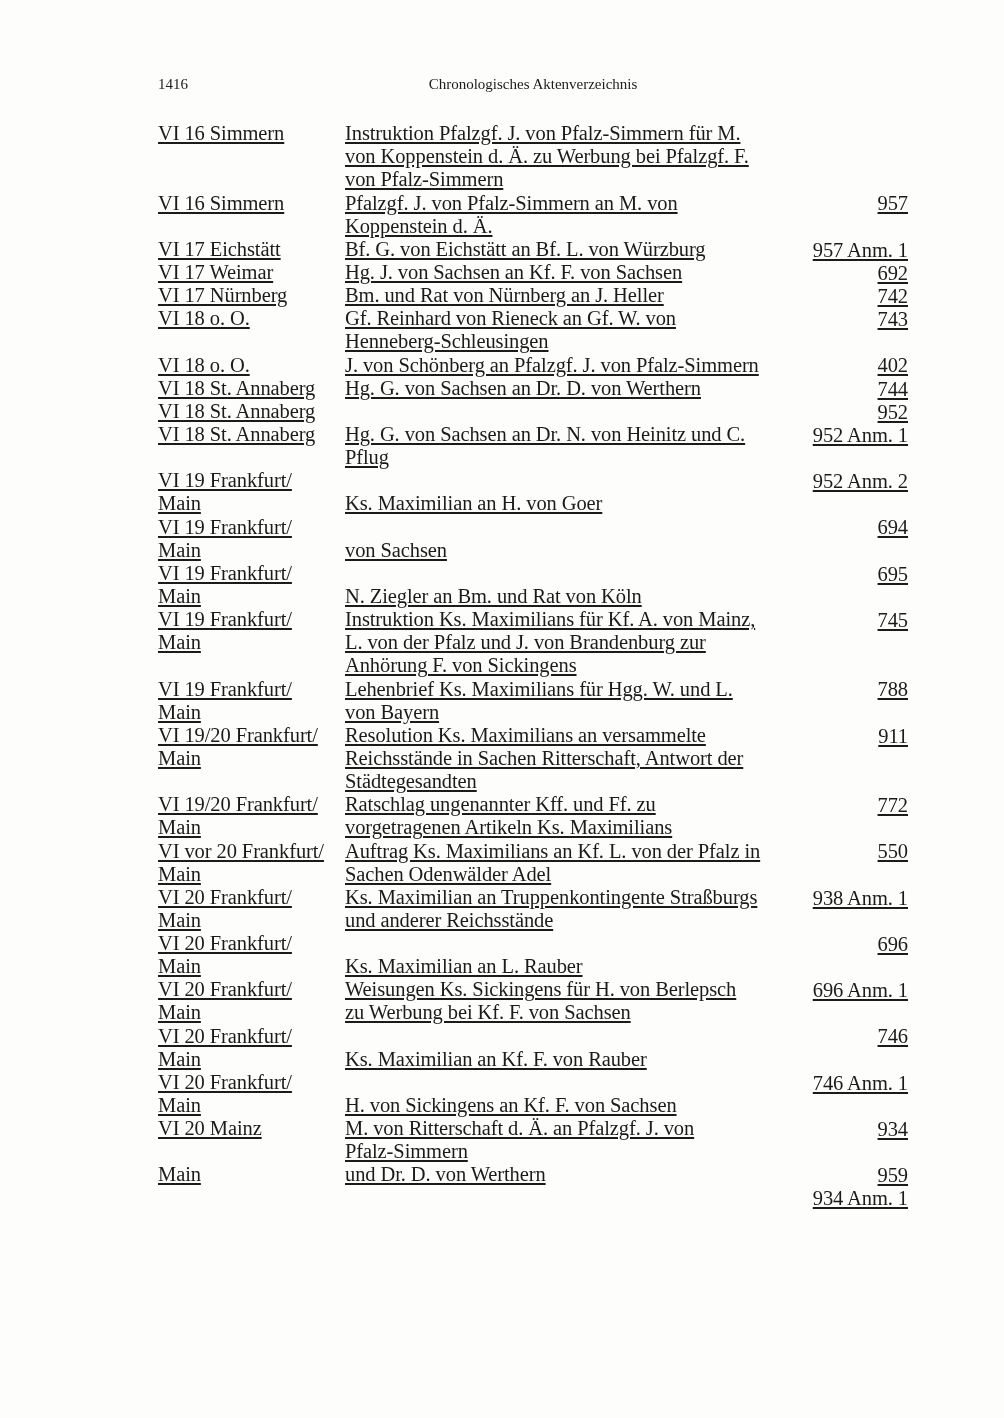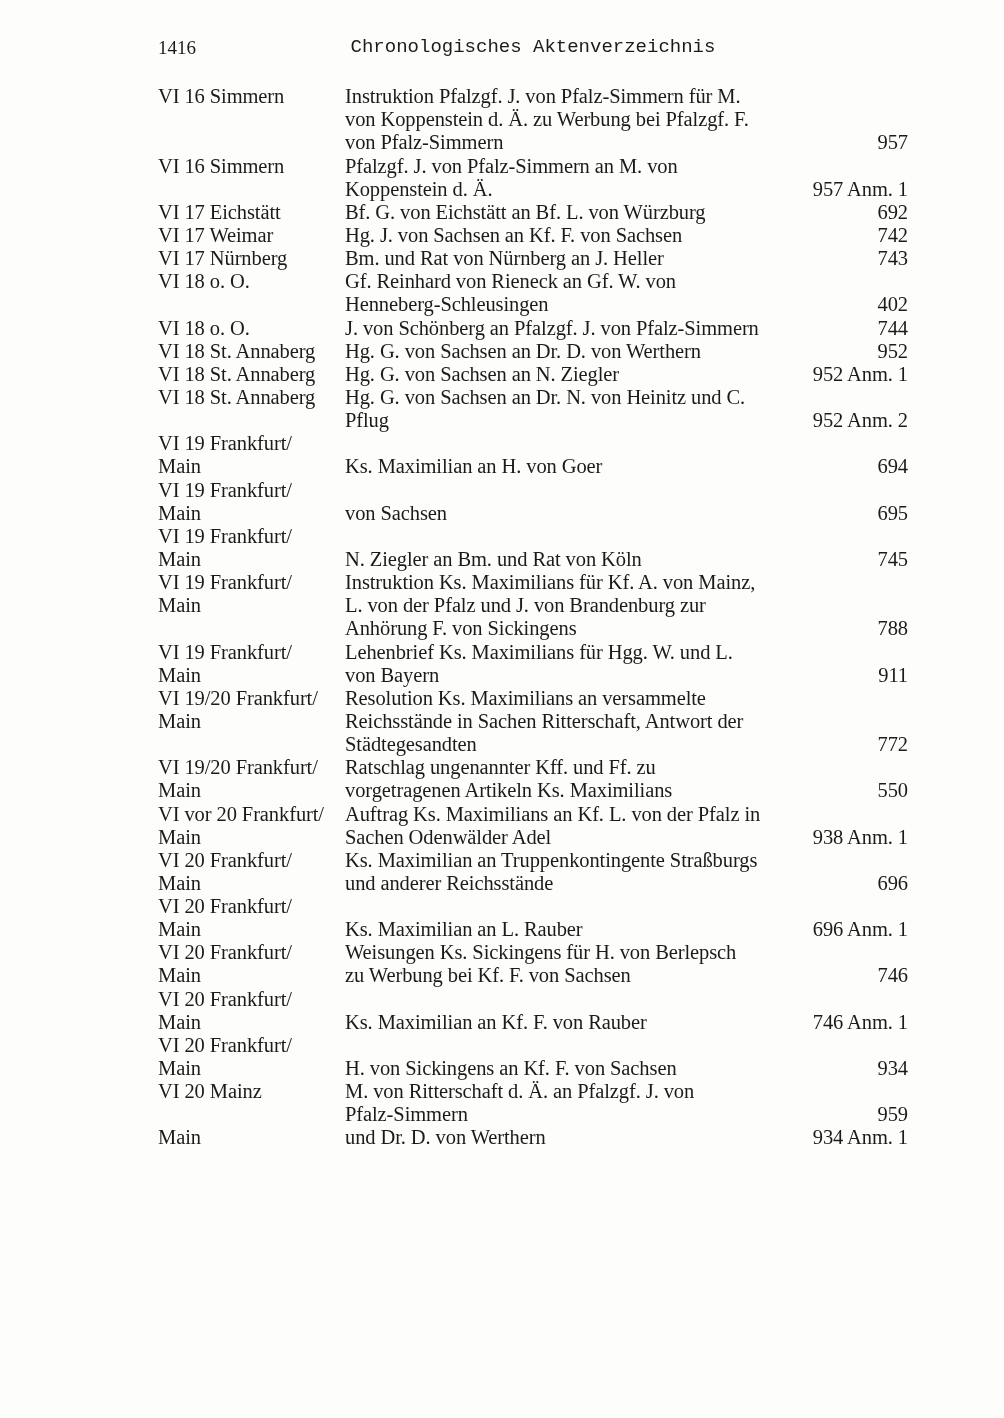--- a/index.html
+++ b/index.html
@@ -18,42 +18,42 @@
     background: #fdfdfc;
   }
   .content {
     position: absolute;
     left: 158px;
     top: 0;
     width: 750px;
   }
   .header-row {
     position: relative;
-    margin-top: 36px;
+    margin-top: 73px;
     height: 23.15px;
     line-height: 23.15px;
-    font-size: 19px;
+    font-size: 15px;
   }
   .page-number {
     position: absolute;
     left: 0;
     top: 0;
     white-space: pre;
   }
   .running-header {
     position: absolute;
     left: 0;
     right: 0;
     top: 0;
     text-align: center;
     white-space: pre;
-    font-family: Liberation Mono, monospace;
   }
   .rows {
     margin-top: 26px;
+    text-decoration: underline;
   }
   .row {
     display: flex;
     height: 23.15px;
     line-height: 23.15px;
     font-size: 20.5px;
     white-space: pre;
   }
   .c1 {
     flex: none;
@@ -62,20 +62,21 @@
   }
   .c2 {
     flex: none;
     letter-spacing: -0.1px;
   }
   .ref {
     margin-left: auto;
     flex: none;
     text-align: right;
     letter-spacing: -0.1px;
+    margin-top: 24px;
   }
 </style>
 </head>
 <body>
 
 <div class="page">
   <div class="content">
     <div class="header-row">
       <span class="page-number">1416</span>
       <span class="running-header">Chronologisches Aktenverzeichnis</span>
@@ -86,21 +87,21 @@
         <div class="row"><span class="c1"></span><span class="c2">von Pfalz-Simmern</span><span class="ref">957</span></div>
         <div class="row"><span class="c1">VI 16 Simmern</span><span class="c2">Pfalzgf. J. von Pfalz-Simmern an M. von</span><span class="ref"></span></div>
         <div class="row"><span class="c1"></span><span class="c2">Koppenstein d. Ä.</span><span class="ref">957 Anm. 1</span></div>
         <div class="row"><span class="c1">VI 17 Eichstätt</span><span class="c2">Bf. G. von Eichstätt an Bf. L. von Würzburg</span><span class="ref">692</span></div>
         <div class="row"><span class="c1">VI 17 Weimar</span><span class="c2">Hg. J. von Sachsen an Kf. F. von Sachsen</span><span class="ref">742</span></div>
         <div class="row"><span class="c1">VI 17 Nürnberg</span><span class="c2">Bm. und Rat von Nürnberg an J. Heller</span><span class="ref">743</span></div>
         <div class="row"><span class="c1">VI 18 o. O.</span><span class="c2">Gf. Reinhard von Rieneck an Gf. W. von</span><span class="ref"></span></div>
         <div class="row"><span class="c1"></span><span class="c2">Henneberg-Schleusingen</span><span class="ref">402</span></div>
         <div class="row"><span class="c1">VI 18 o. O.</span><span class="c2">J. von Schönberg an Pfalzgf. J. von Pfalz-Simmern</span><span class="ref">744</span></div>
         <div class="row"><span class="c1">VI 18 St. Annaberg</span><span class="c2">Hg. G. von Sachsen an Dr. D. von Werthern</span><span class="ref">952</span></div>
-        <div class="row"><span class="c1">VI 18 St. Annaberg</span><span class="c2">Hg. G. von Sachsen an N. Ziegler</span><span class="ref">952 Anm. 1</span></div>
+        <div class="row"><span class="c1">VI 18 St. Annaberg</span><span class="ref">952 Anm. 1</span></div>
         <div class="row"><span class="c1">VI 18 St. Annaberg</span><span class="c2">Hg. G. von Sachsen an Dr. N. von Heinitz und C.</span><span class="ref"></span></div>
         <div class="row"><span class="c1"></span><span class="c2">Pflug</span><span class="ref">952 Anm. 2</span></div>
         <div class="row"><span class="c1">VI 19 Frankfurt/</span><span class="c2"></span><span class="ref"></span></div>
         <div class="row"><span class="c1">Main</span><span class="c2">Ks. Maximilian an H. von Goer</span><span class="ref">694</span></div>
         <div class="row"><span class="c1">VI 19 Frankfurt/</span><span class="ref"></span></div>
         <div class="row"><span class="c1">Main</span><span class="c2">von Sachsen</span><span class="ref">695</span></div>
         <div class="row"><span class="c1">VI 19 Frankfurt/</span><span class="c2"></span><span class="ref"></span></div>
         <div class="row"><span class="c1">Main</span><span class="c2">N. Ziegler an Bm. und Rat von Köln</span><span class="ref">745</span></div>
         <div class="row"><span class="c1">VI 19 Frankfurt/</span><span class="c2">Instruktion Ks. Maximilians für Kf. A. von Mainz,</span><span class="ref"></span></div>
         <div class="row"><span class="c1">Main</span><span class="c2">L. von der Pfalz und J. von Brandenburg zur</span><span class="ref"></span></div>

